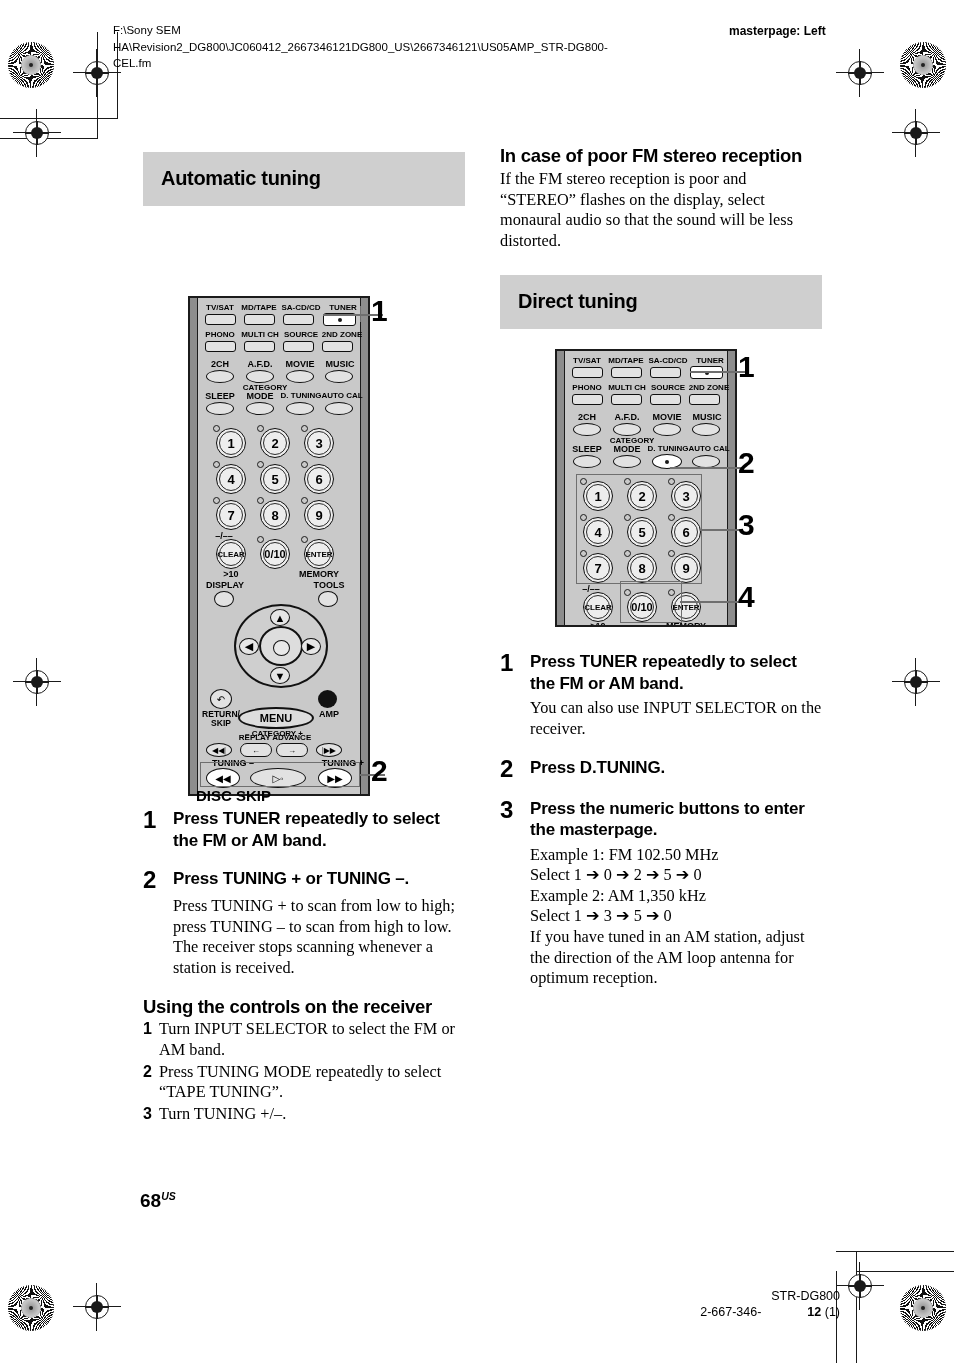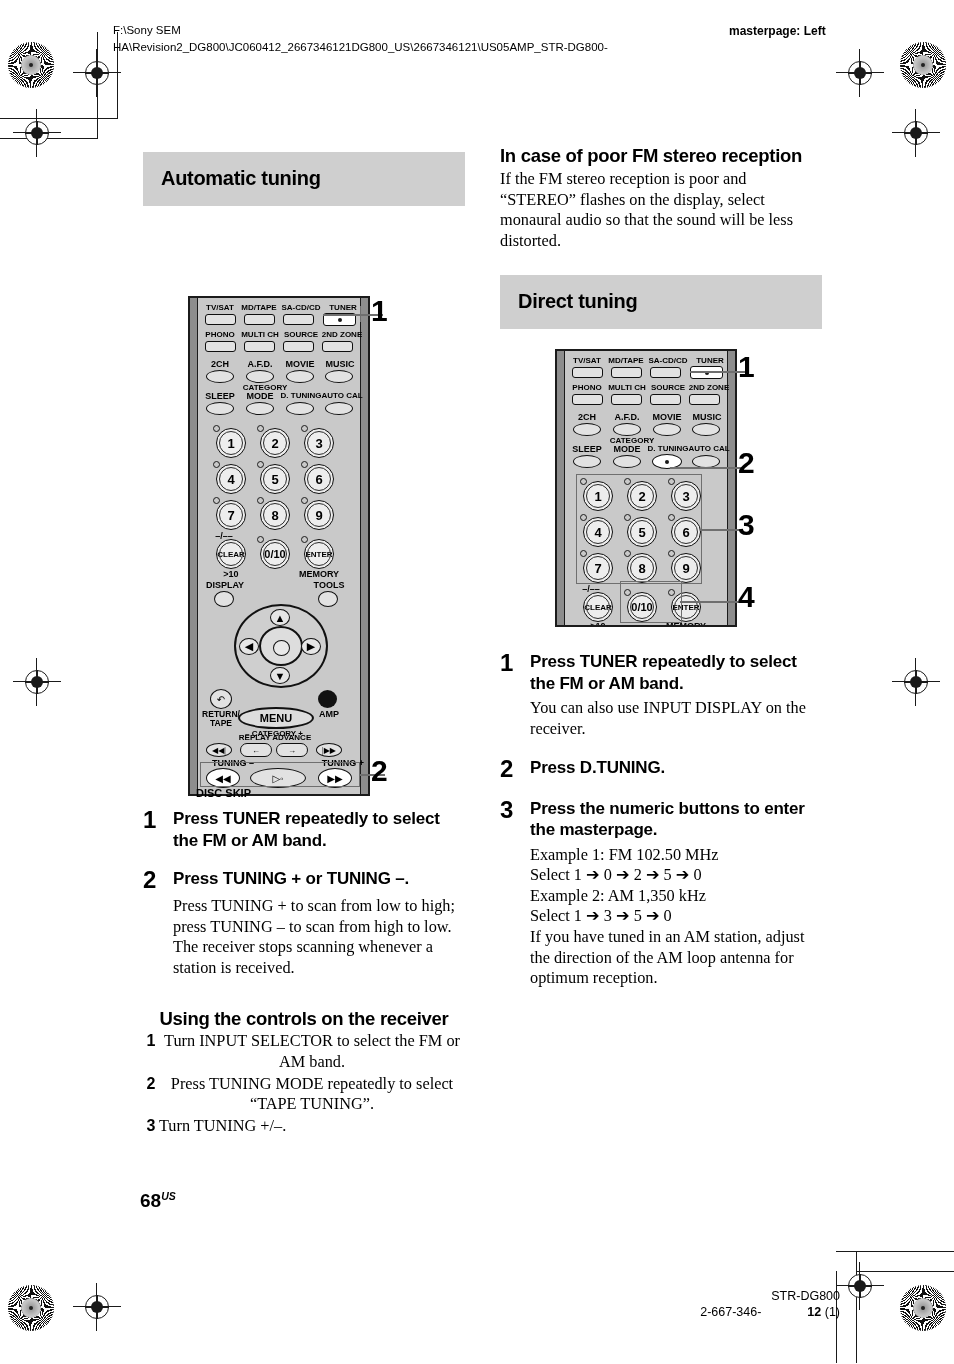--- a/index.html
+++ b/index.html
@@ -187,20 +187,21 @@
       </div>
     <div class="starburst" style="left:900px;top:1285px;">
         <div class="core"></div>
         <div class="pin"></div>
       </div>
   </div>
 
   <div class="hdr-path">
     <div>F:\Sony SEM</div>
     <div>HA\Revision2_DG800\JC060412_2667346121DG800_US\2667346121\US05AMP_STR-DG800-</div>
+    <div>CEL.fm</div>
   </div>
   <div class="hdr-master">masterpage: Left</div>
 
   <div class="col-l">
 
     <div class="sect-bar">
       <h2>Automatic tuning</h2>
     </div>
 
     <div class="remote-wrap" style="height:500px;">
@@ -286,39 +287,39 @@
           <div class="inner" style="width:40px;height:36px;"></div>
         </div>
         <div class="arrowbtn" style="left:80px;top:311px;width:20px;height:17px;">▲</div>
         <div class="arrowbtn" style="left:80px;top:369px;width:20px;height:17px;">▼</div>
         <div class="arrowbtn" style="left:49px;top:340px;width:20px;height:17px;">◀</div>
         <div class="arrowbtn" style="left:111px;top:340px;width:20px;height:17px;">▶</div>
         <div style="position:absolute;left:83px;top:342px;width:15px;height:14px;border:1.6px solid #111;border-radius:50%;background:#e9e9e9;"></div>
 
         <div style="position:absolute;left:20px;top:391px;width:20px;height:18px;border:1.6px solid #111;border-radius:50%;background:#e2e2e2;font-size:10px;display:flex;align-items:center;justify-content:center;">↶</div>
         <span class="btnlabel" style="left:6px;top:411px;width:50px;font-size:8.5px;">RETURN/</span>
-        <span class="btnlabel" style="left:6px;top:420px;width:50px;font-size:8.5px;">TAPE</span>
+        <span class="btnlabel" style="left:6px;top:420px;width:50px;font-size:8.5px;">SKIP</span>
         <div class="menu-oval" style="left:48px;top:409px;width:72px;height:18px;font-size:11px;">MENU</div>
         <div style="position:absolute;left:128px;top:392px;width:19px;height:18px;border-radius:50%;background:#111;"></div>
         <span class="btnlabel" style="left:122px;top:411px;width:34px;font-size:9px;">AMP</span>
 
         <span class="btnlabel" style="left:44px;top:431px;width:80px;font-size:8px;">– CATEGORY +</span>
         <span class="btnlabel" style="left:40px;top:435px;width:90px;font-size:8px;">REPLAY ADVANCE</span>
         <div class="rbtn oval" style="left:16px;top:445px;width:26px;height:14px;font-size:8px;display:flex;align-items:center;justify-content:center;">◀◀|</div>
         <div class="rbtn" style="left:50px;top:445px;width:32px;height:14px;border-radius:7px;font-size:8px;display:flex;align-items:center;justify-content:center;">←</div>
         <div class="rbtn" style="left:86px;top:445px;width:32px;height:14px;border-radius:7px;font-size:8px;display:flex;align-items:center;justify-content:center;">→</div>
         <div class="rbtn oval" style="left:126px;top:445px;width:26px;height:14px;font-size:8px;display:flex;align-items:center;justify-content:center;">|▶▶</div>
 
         <span class="btnlabel" style="left:8px;top:460px;width:56px;font-size:9px;text-align:right;">TUNING –</span>
         <span class="btnlabel" style="left:112px;top:460px;width:62px;font-size:9px;text-align:right;">TUNING +</span>
         <div class="rbtn hl" style="left:16px;top:470px;width:34px;height:20px;border-radius:50%;font-size:10px;display:flex;align-items:center;justify-content:center;">◀◀</div>
         <div class="rbtn" style="left:60px;top:470px;width:56px;height:20px;border-radius:50%;font-size:10px;display:flex;align-items:center;justify-content:center;">▷◦</div>
         <div class="rbtn hl" style="left:128px;top:470px;width:34px;height:20px;border-radius:50%;font-size:10px;display:flex;align-items:center;justify-content:center;">▶▶</div>
 
-        <span class="btnlabel" style="left:6px;top:489px;width:58px;font-size:11px;text-align:left;">DISC SKIP</span>
+        <span class="btnlabel" style="left:6px;top:489px;width:58px;font-size:15px;text-align:left;">DISC SKIP</span>
       </div>
 
       <div class="hlbox" style="left:176px;top:86px;width:42px;height:16px;border-left:none;border-top:none;border-bottom:none;"></div>
       <div class="callout-line" style="left:180px;top:94px;width:60px;"></div>
       <div class="callout-num" style="left:228px;top:74px;font-size:30px;">1</div>
 
       <div class="hlbox" style="left:57px;top:542px;width:160px;height:25px;"></div>
       <div class="callout-line" style="left:216px;top:554px;width:26px;"></div>
       <div class="callout-num" style="left:228px;top:534px;font-size:30px;">2</div>
     </div>
@@ -330,21 +331,21 @@
       </div>
 
       <div class="step">
         <div class="num">2</div>
         <div class="txt">Press TUNING + or TUNING –.</div>
       </div>
       <div class="step-body">Press TUNING + to scan from low to high; press TUNING – to scan from high to low.</div>
       <div class="step-body" style="margin-top:0;">The receiver stops scanning whenever a station is received.</div>
     </div>
 
-    <div style="margin-top:30px;text-align:center;">
+    <div style="margin-top:18px;">
       <h3 class="sub">Using the controls on the receiver</h3>
       <div class="mini">
         <div class="n">1</div>
         <div class="t">Turn INPUT SELECTOR to select the FM or AM band.</div>
       </div>
       <div class="mini">
         <div class="n">2</div>
         <div class="t">Press TUNING MODE repeatedly to select “TAPE TUNING”.</div>
       </div>
       <div class="mini">
@@ -454,21 +455,21 @@
       <div class="hlbox" style="left:120px;top:232px;width:62px;height:42px;"></div>
       <div class="callout-line" style="left:180px;top:252px;width:62px;"></div>
       <div class="callout-num" style="left:238px;top:231px;font-size:30px;">4</div>
     </div>
 
     <div>
       <div class="step">
         <div class="num">1</div>
         <div class="txt">Press TUNER repeatedly to select the FM or AM band.</div>
       </div>
-      <div class="step-body">You can also use INPUT DISPLAY on the receiver.</div>
+      <div class="step-body">You can also use INPUT SELECTOR on the receiver.</div>
 
       <div class="step">
         <div class="num">2</div>
         <div class="txt">Press D.TUNING.</div>
       </div>
 
       <div class="step">
         <div class="num">3</div>
         <div class="txt">Press the numeric buttons to enter the masterpage.</div>
       </div>

